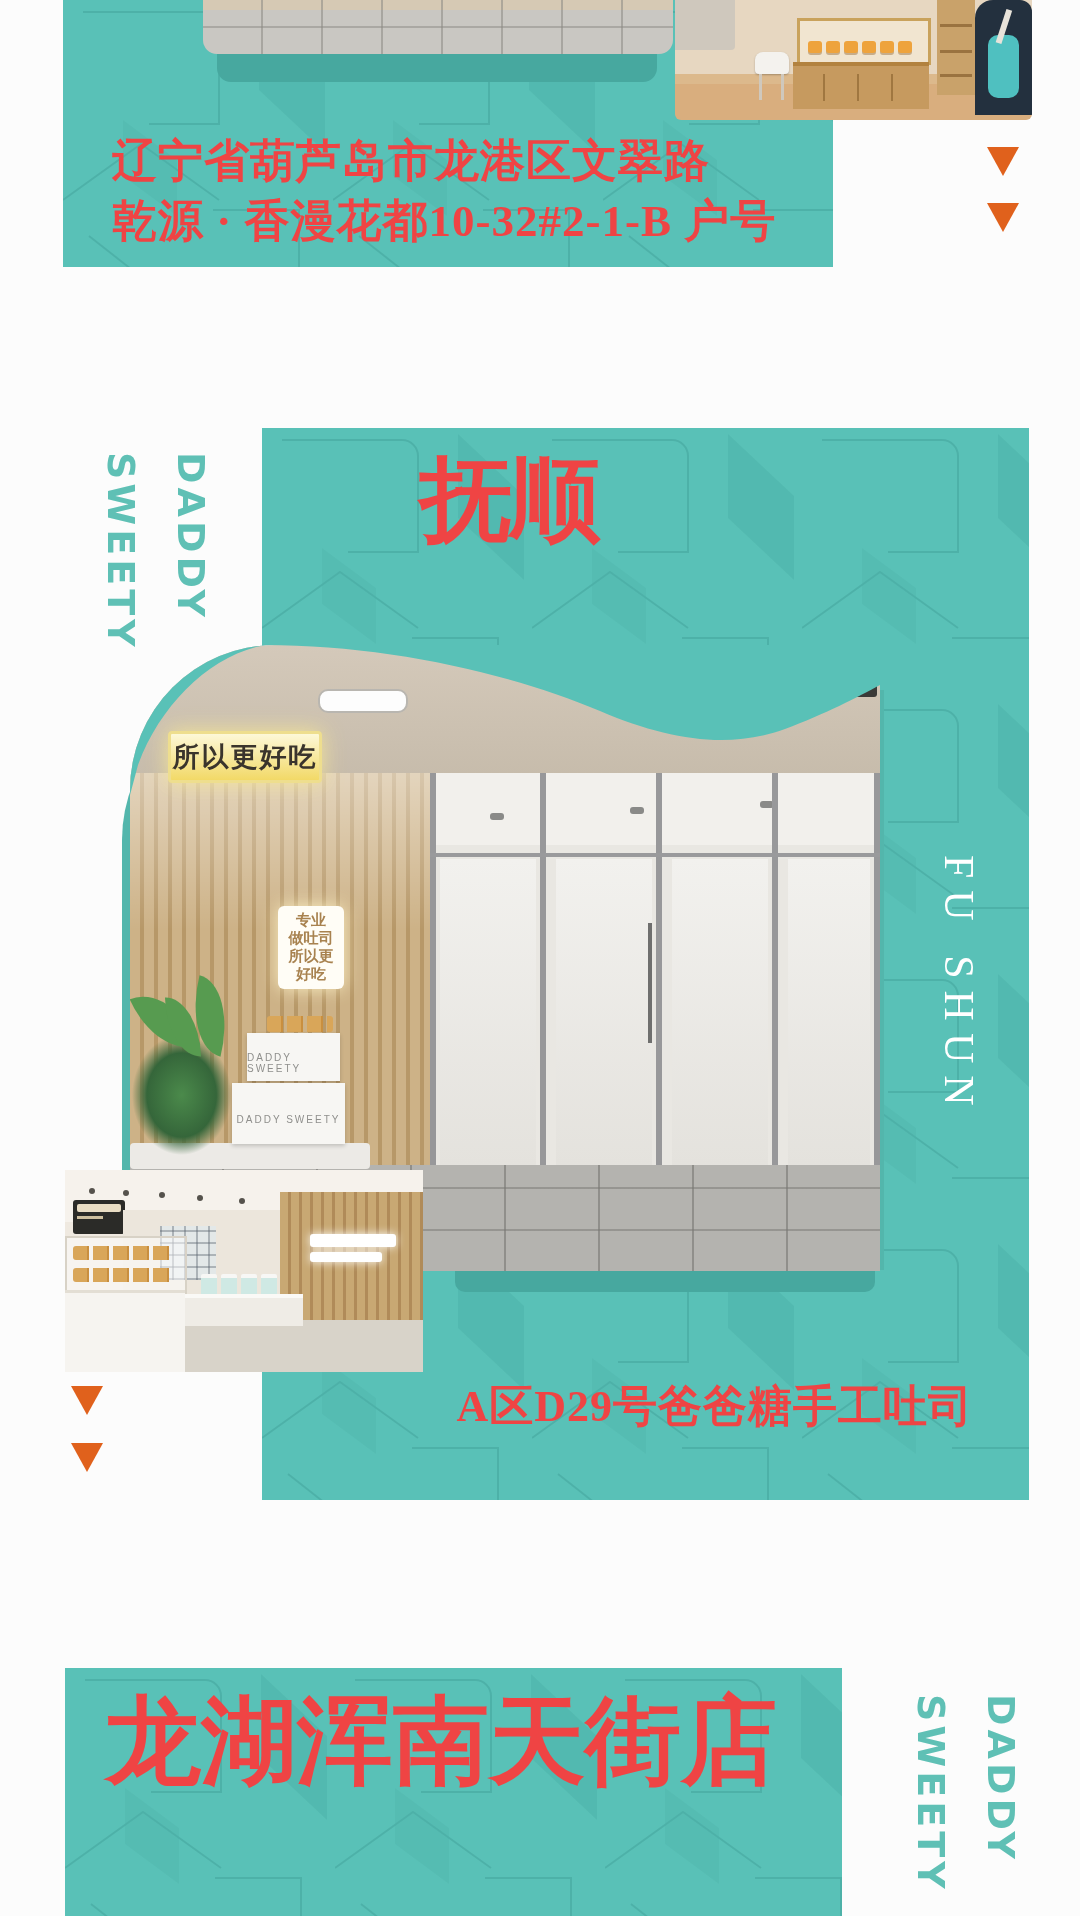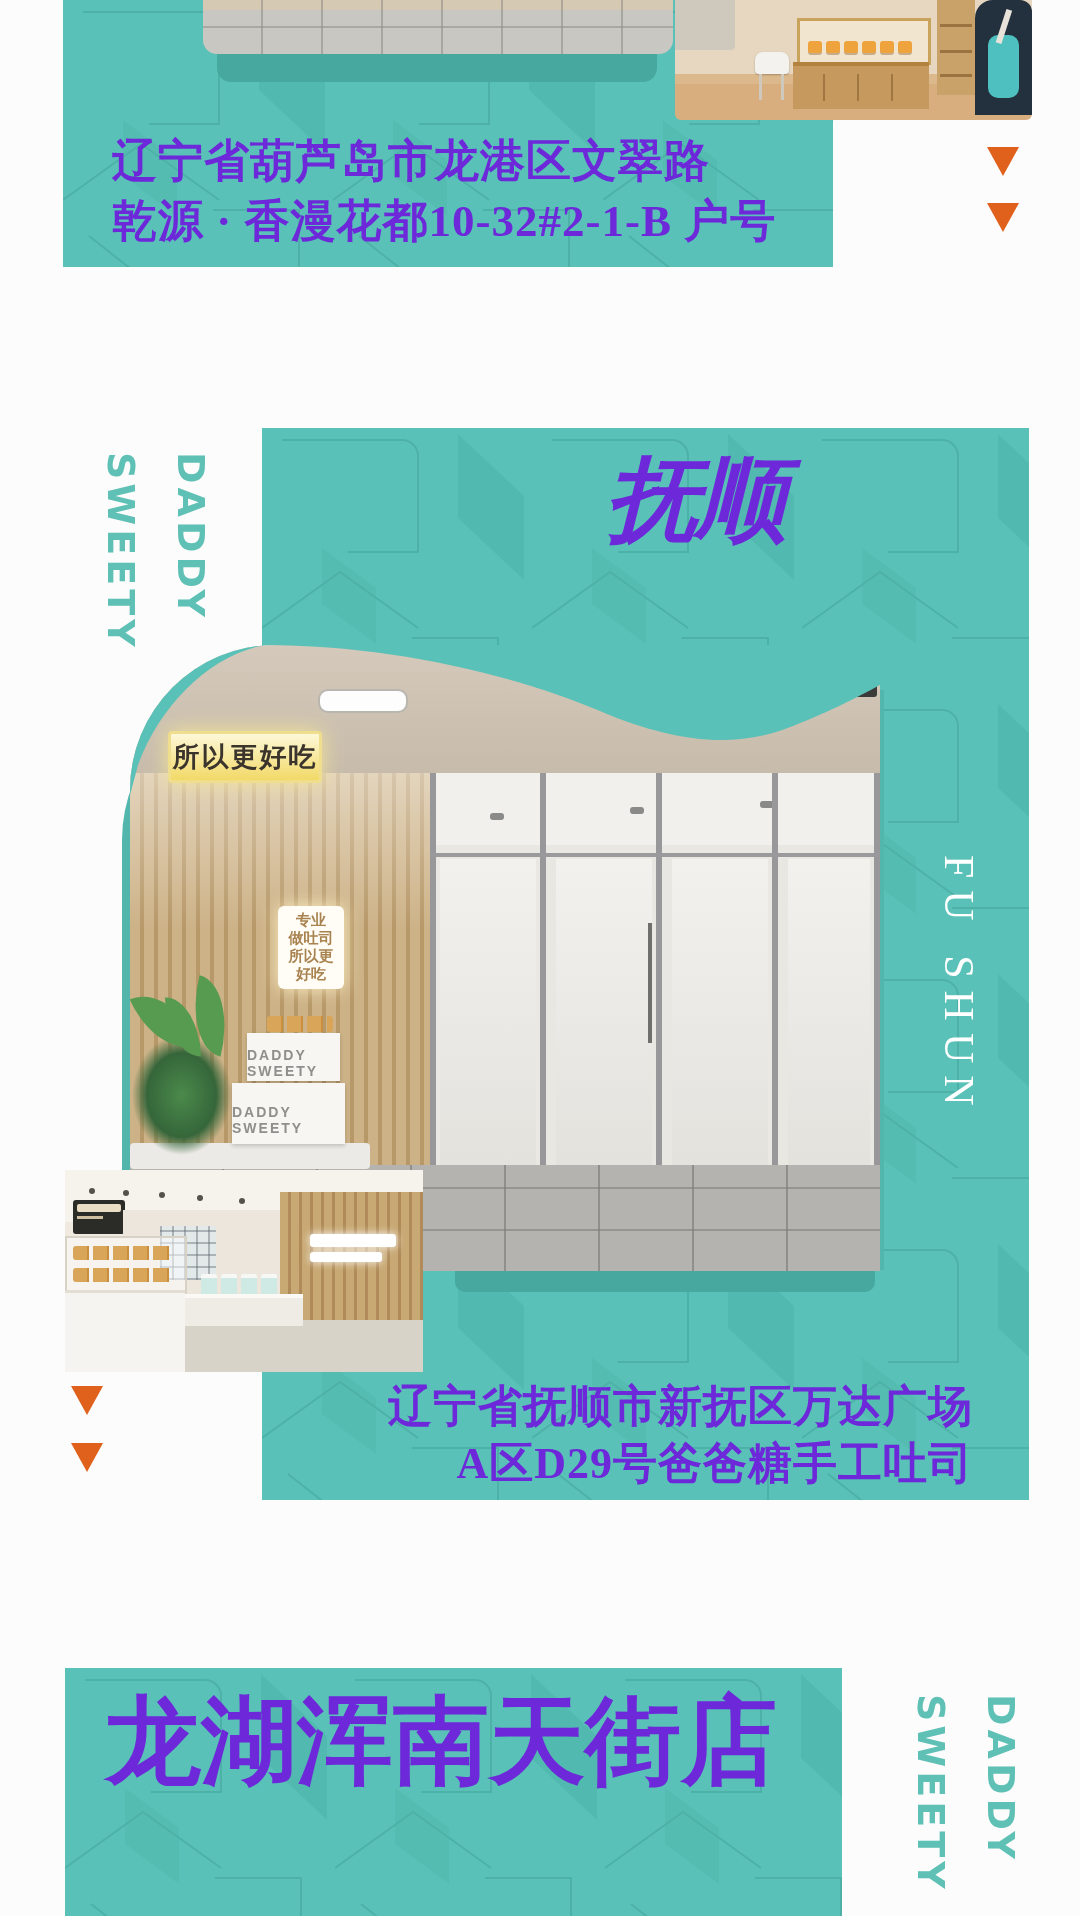--- a/index.html
+++ b/index.html
@@ -1,21 +1,21 @@
 <!DOCTYPE html>
 <html><head>
 <meta charset="utf-8">
 <style>
   html,body{margin:0;padding:0;background:#e8e8e8;}
   .page{position:relative;width:1080px;height:1916px;background:#fcfcfc;overflow:hidden;
         font-family:"Liberation Sans",sans-serif;}
   .abs{position:absolute;}
   .card{background:#59c1b7;}
   .card svg{display:block;}
-  .serif{font-family:"Liberation Serif",serif;font-weight:700;color:#6d28d9;}
+  .serif{font-family:"Liberation Serif",serif;font-weight:700;color:#ef4444;}
   .addr{font-size:45px;line-height:59px;letter-spacing:1px;white-space:nowrap;}
   .title-xl{font-size:92px;line-height:124px;letter-spacing:-3px;white-space:nowrap;}
   .v-rot{transform:rotate(90deg);transform-origin:0 0;white-space:nowrap;}
   .v-brand{font-family:"DejaVu Sans",sans-serif;font-weight:700;color:#5fc0b5;
            font-size:38px;line-height:70px;letter-spacing:4px;}
   .v-latin{font-family:"Liberation Serif",serif;font-weight:400;color:#ffffff;
            font-size:42px;line-height:52px;letter-spacing:12px;}
   .tri{width:0;height:0;border-left:16px solid transparent;border-right:16px solid transparent;
        border-top:29px solid #e0611c;}
   .photo{overflow:hidden;background:#ddd8d0;}
@@ -53,21 +53,21 @@
   .wood-shade{background:linear-gradient(rgba(255,255,255,.45),rgba(0,0,0,0) 40%);}
   .lightbox{background:#fffdf6;border-radius:6px;box-shadow:0 0 18px rgba(255,244,200,.9);
             color:#a8824f;font-family:"Liberation Serif",serif;font-weight:700;text-align:center;
             font-size:15px;line-height:18px;padding-top:5px;margin-top:36px;}
   .plant{background:radial-gradient(closest-side at 40% 60%,#4b8a4b,#35663a 70%,rgba(53,102,58,0) 100%);
          border-radius:50% 50% 40% 40%;}
   .leaf{position:absolute;background:#579b50;border-radius:0 100% 0 100%;}
   .pebbles{background:#eceae6;border-radius:4px;}
   .breadrow{background:repeating-linear-gradient(90deg,#d9a659 0 14px,#c98f3f 14px 16px,rgba(0,0,0,0) 16px 20px);border-radius:3px;}
   .whitebox{background:#f7f6f3;box-shadow:0 2px 4px rgba(0,0,0,.18);display:flex;align-items:center;justify-content:center;}
-  .whitebox span{color:#8f8f8c;font-size:14px;letter-spacing:2px;font-weight:700;margin-top:12px;}
+  .whitebox span{color:#8f8f8c;font-size:10px;letter-spacing:2px;font-weight:400;margin-top:12px;}
   .glass{background:#e9e7e2;}
   .gceil{background:#f2f0ec;}
   .dot{position:absolute;width:14px;height:7px;background:#8a8a88;border-radius:3px;}
   .mullion{position:absolute;top:0;bottom:0;width:6px;background:#98989a;}
   .transom{position:absolute;left:0;right:0;height:4px;background:#9a9a9c;}
   .pane{position:absolute;background:linear-gradient(#f2f1ee,#e4e2dd);}
   .gfloor{background:
         repeating-linear-gradient(90deg, rgba(120,119,115,0) 0 92px, rgba(120,119,115,.6) 92px 94px),
         repeating-linear-gradient(0deg, rgba(120,119,115,0) 0 40px, rgba(120,119,115,.5) 40px 42px),
         #b4b3af;}
@@ -171,21 +171,21 @@
       </defs>
       <rect width="767" height="1072" fill="url(#pb)"></rect>
     </svg>
   </div>
 
   <div class="abs v-rot v-brand" style="left:226px;top:452px;">
     <div>DADDY</div>
     <div>SWEETY</div>
   </div>
 
-  <div class="abs serif title-xl" style="left:420px;top:438px;width:550px;text-align:center;font-style:italic;">
+  <div class="abs serif title-xl" style="left:420px;top:438px;width:550px;text-align:left;">
     <div>抚顺</div>
   </div>
 
   <div class="abs" style="left:122px;top:690px;width:762px;height:580px;border-radius:150px 0 0 0;background:#53b6ac;"></div>
   <div class="abs shadowband" style="left:455px;top:1252px;width:420px;height:40px;border-radius:10px;"></div>
 
   <div class="abs photo pmain" style="left:130px;top:645px;width:750px;height:626px;">
     <div class="abs awning"></div>
 
     <div class="abs wood" style="left:0;top:128px;width:300px;height:392px;"></div>
@@ -268,21 +268,20 @@
     </div>
     <div class="abs p3case" style="left:0;top:120px;width:120px;height:82px;"></div>
     <span class="tealbox" style="left:136px;top:104px;"></span>
     <span class="tealbox" style="left:156px;top:104px;"></span>
     <span class="tealbox" style="left:176px;top:104px;"></span>
     <span class="tealbox" style="left:196px;top:104px;"></span>
     <div class="abs" style="left:120px;top:124px;width:118px;height:28px;background:#efece6;border-top:4px solid #faf9f6;"></div>
   </div>
 
   <div class="abs serif addr" style="left:350px;top:1378px;width:623px;text-align:right;font-size:44px;line-height:57px;">
-    <div>辽宁省抚顺市新抚区万达广场</div>
     <div>A区D29号爸爸糖手工吐司</div>
   </div>
 
   <div class="abs tri" style="left:71px;top:1386px;"></div>
   <div class="abs tri" style="left:71px;top:1443px;"></div>
 
   <div class="abs card" style="left:65px;top:1668px;width:777px;height:260px;">
     <svg width="777" height="260">
       <defs>
         <pattern id="pc" width="270" height="270" patternUnits="userSpaceOnUse">

